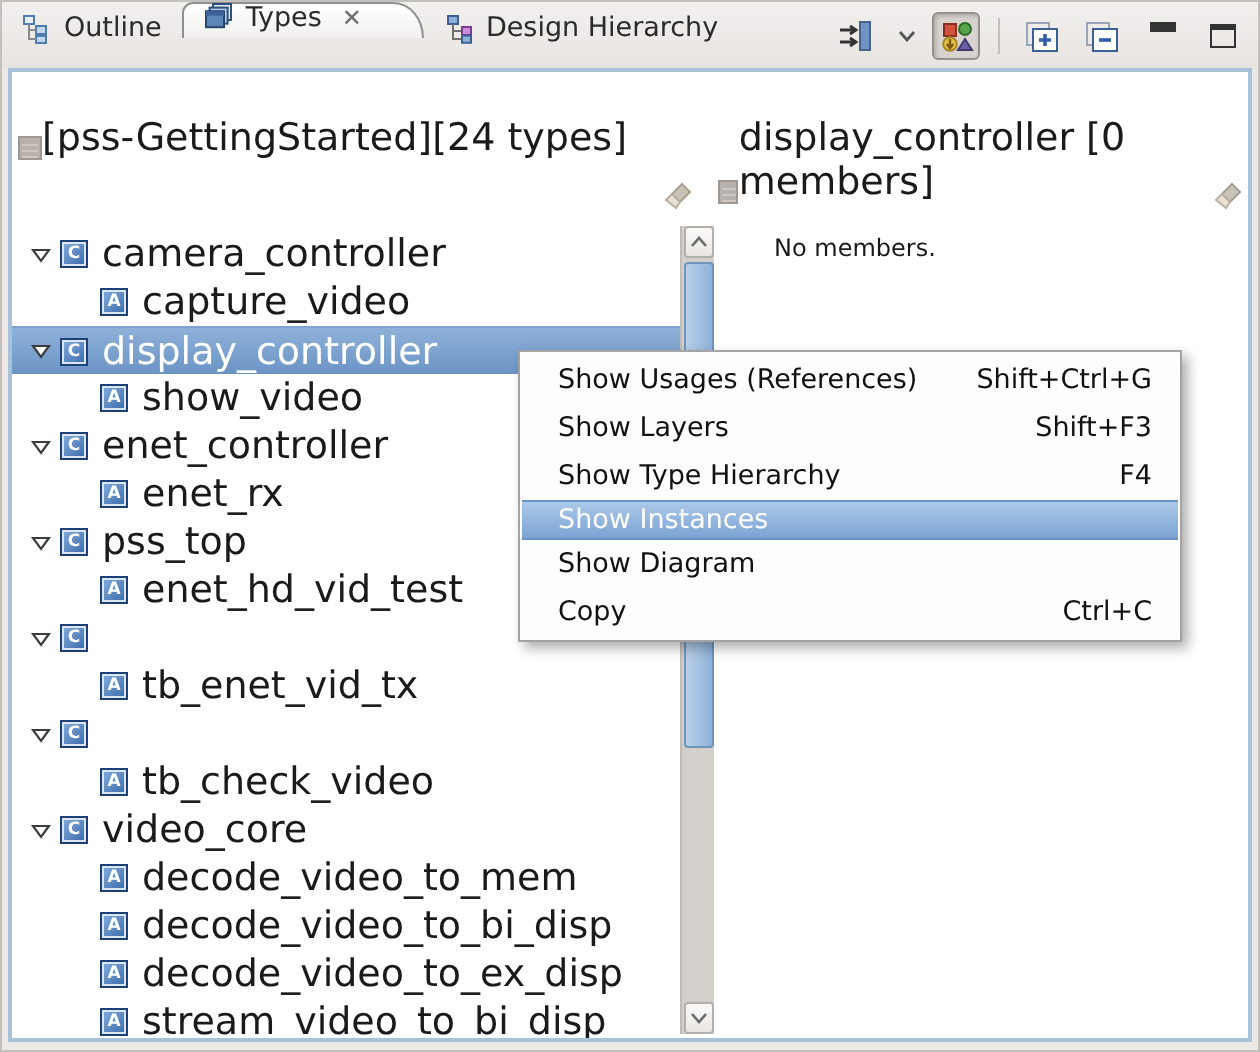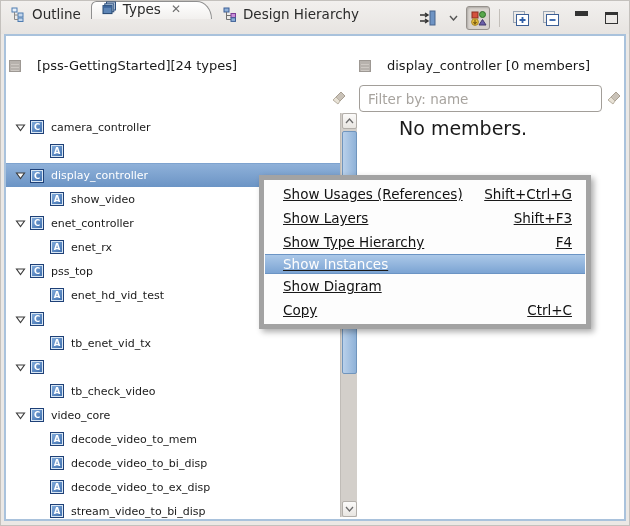--- a/index.html
+++ b/index.html
@@ -39,62 +39,62 @@
   .tb-btn.pressed{background:#d8d3ce;border:1px solid #96918c;
     box-shadow:inset 1px 1px 2px rgba(0,0,0,0.2);}
   .tb-sep{width:1px;height:18px;background:#c3bfba;margin:0 3px;}
   .min-glyph{width:13px;height:5px;border:2px solid #333;border-top-width:3px;margin-bottom:10px;}
   .max-glyph{width:13px;height:12px;border:1px solid #333;border-top-width:3px;}
   
   .content{
     position:absolute;left:3px;right:3px;top:33px;bottom:4px;
     background:#ffffff;border:2px solid #a9c2dc;
   }
-  .panel-header{position:absolute;display:flex;align-items:center;gap:16px;font-size:13px;}
+  .panel-header{position:absolute;display:flex;align-items:flex-end;gap:0;font-size:19px;}
   .list-icon{display:inline-block;width:12px;height:12px;background:#b7b2ad;
     border:1px solid #9d9893;
     background-image:linear-gradient(#cdc8c3 0 0),linear-gradient(#cdc8c3 0 0),linear-gradient(#cdc8c3 0 0);
     background-size:8px 1px;background-position:1px 3px,1px 6px,1px 9px;background-repeat:no-repeat;}
   .filter-input{
     position:absolute;height:27px;border:1px solid #a29e99;border-radius:4px;
     padding:0 8px;font-family:inherit;font-size:13.5px;color:#222;background:#fff;outline:none;
   }
   .filter-input::placeholder{color:#a7a39e;opacity:1;}
   .eraser{position:absolute;width:18px;height:18px;}
   
   .left-panel{position:absolute;left:0;top:0;width:334px;bottom:0;}
   .tree{position:absolute;left:0;top:79px;width:334px;bottom:0;overflow:hidden;}
   .tree-row{height:24px;display:flex;align-items:center;padding-left:4px;}
   .tree-row .expander{width:20px;display:flex;align-items:center;justify-content:center;}
   .tree-row .spacer{width:40px;}
   .node-icon{width:14px;height:14px;border:1px solid #1e4077;background:#d9e7f4;
     display:flex;align-items:center;justify-content:center;flex:0 0 auto;}
   .node-icon-inner{width:10px;height:10px;background:linear-gradient(135deg,#7fa9da,#3f6fae);
     color:#fff;font-size:8.5px;font-weight:bold;line-height:10px;text-align:center;display:block;}
-  .node-label{margin-left:7px;white-space:nowrap;font-size:11px;}
+  .node-label{margin-left:7px;white-space:nowrap;font-size:19px;}
   .tree-row.selected{background:linear-gradient(#8fb1d9,#6b94c5);border-top:1px solid #7ea3cf;}
   .tree-row.selected .node-label{color:#ffffff;}
   
   .v-scrollbar{position:absolute;left:334px;top:77px;width:17px;bottom:2px;background:#d3cfca;
     border-left:1px solid #c0bcb7;}
   .sb-arrow{position:absolute;left:1px;width:15px;height:16px;
     background:linear-gradient(#fbfaf9,#e9e6e2);border:1px solid #b3afaa;border-radius:2px;
     display:flex;align-items:center;justify-content:center;}
   .sb-arrow.up{top:0;}
   .sb-arrow.down{bottom:0;}
   .sb-thumb{position:absolute;left:1px;width:15px;top:18px;height:243px;
     background:linear-gradient(to right,#b9d0ea,#8fb2d8);
     border:1px solid #7095bd;border-radius:2px;}
   
   .right-panel{position:absolute;left:353px;right:5px;top:0;bottom:0;}
-  .empty-text{position:absolute;left:40px;top:81px;font-size:19px;}
+  .empty-text{position:absolute;left:28px;top:81px;font-size:12px;}
   
   .context-menu{position:absolute;left:253px;top:139px;width:332px;z-index:20;
-    background:#fdfdfd;border:5px solid #a3a3a3;padding:2px 1px;
-    box-shadow:3px 3px 6px rgba(0,0,0,0.32);text-decoration:underline;}
+    background:#fdfdfd;border:1px solid #a3a3a3;padding:2px 1px;
+    box-shadow:3px 3px 6px rgba(0,0,0,0.32);}
   .menu-item{height:24px;display:flex;align-items:center;padding:0 13px 0 18px;font-size:13.5px;color:#111;}
   .menu-item .mi-label{flex:1;white-space:nowrap;}
   .menu-item .mi-shortcut{white-space:nowrap;}
   .menu-item.highlighted{background:linear-gradient(#abc8e8,#7ca4d3);
     border-top:1px solid #6b94c4;border-bottom:1px solid #6b94c4;height:20px;color:#fdfdfd;}
 </style>
 </head>
 <body>
 
 <div class="window">
@@ -204,20 +204,21 @@
             <span class="node-icon">
               <span class="node-icon-inner">C</span>
             </span>
             <span class="node-label">camera_controller</span>
           </div>
           <div class="tree-row">
             <span class="spacer"></span>
             <span class="node-icon">
               <span class="node-icon-inner">A</span>
             </span>
+            <span class="node-label">capture_video</span>
           </div>
           <div class="tree-row selected">
             <span class="expander">
               <svg width="11" height="11" viewBox="0 0 11 11">
                 <polygon points="1.5,3 9.5,3 5.5,8.5" fill="#fdfdfd" stroke="#3c3c3c" stroke-width="1.1"></polygon>
               </svg>
             </span>
             <span class="node-icon">
               <span class="node-icon-inner">C</span>
             </span>
@@ -354,21 +355,20 @@
             <polyline points="1,1 4.5,5 8,1" fill="none" stroke="#6b6b6b" stroke-width="1.3"></polyline>
           </svg>
       </div>
     </div>
 
     <div class="right-panel">
       <div class="panel-header" style="left:0px;top:22px;">
         <span class="list-icon"></span>
         <span>display_controller [0 members]</span>
       </div>
-      <input class="filter-input" style="left: 0px; top: 49px; width: 243px;" value="" placeholder="Filter by: name">
       <span class="eraser" style="left:247px;top:53px;">
         <svg width="18" height="18" viewBox="0 0 18 18">
           <path d="M10 3 L14 7 L9 12 L5 8 Z" fill="#c9c2b8" stroke="#a89f92"></path>
           <path d="M5 8 L9 12 L7 15 L2 11 Z" fill="#e8e2d6" stroke="#b8b0a2"></path>
         </svg>
       </span>
       <div class="empty-text">No members.</div>
     </div>
 
     <div class="context-menu" id="menu">

